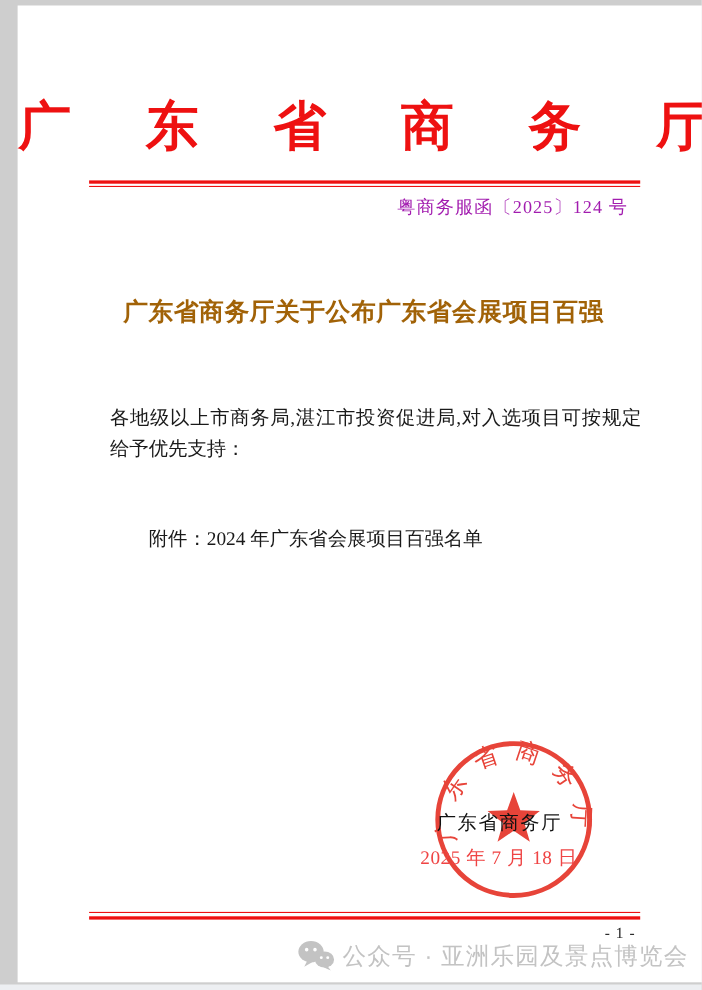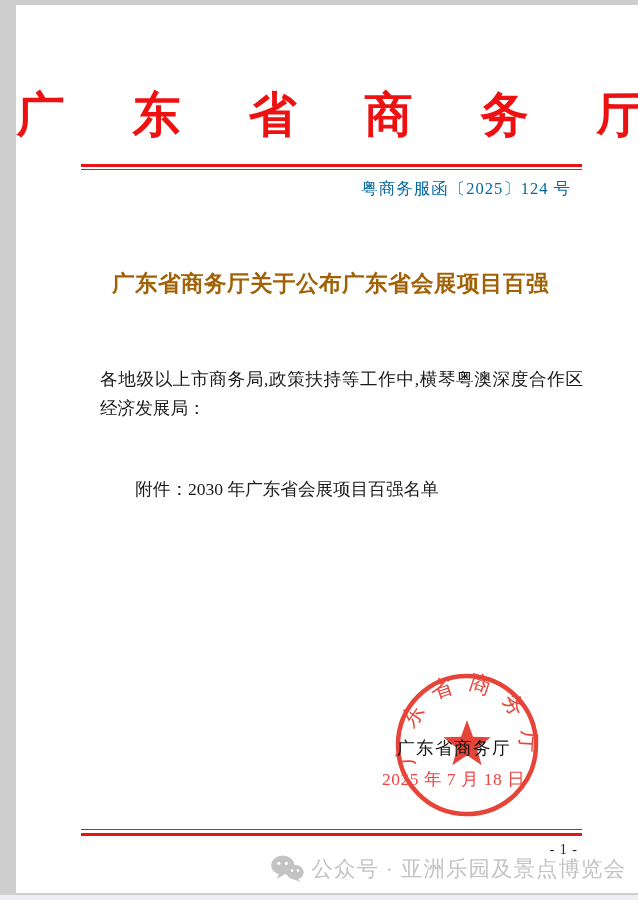--- a/index.html
+++ b/index.html
@@ -25,21 +25,21 @@
   }
   .agency-header span{margin-right:-28px;}
   .redline-top{
     position:absolute;left:65px;top:159px;width:501px;
     height:2px;
     border-top:3.5px solid #ee1111;
     border-bottom:1.5px solid #ee1111;
   }
   .doc-number{
     position:absolute;top:173px;right:74px;
-    font-size:16.5px;color:#0369a1;letter-spacing:1px;
+    font-size:16.5px;color:#a21caf;letter-spacing:1px;
   }
   .doc-title{
     position:absolute;top:263px;left:0;width:100%;margin:0;
     text-align:center;
     font-size:22.5px;font-weight:bold;color:#a16207;
     line-height:31px;letter-spacing:0.5px;
   }
   .content{
     position:absolute;left:84px;top:360px;width:483px;
     font-size:17.6px;color:#1a1a1a;line-height:29.2px;
@@ -89,22 +89,22 @@
 
   <div class="redline-top"></div>
 
   <div class="doc-number">粤商务服函〔2025〕124 号</div>
 
   <h2 class="doc-title">
     <span>广东省商务厅关于公布广东省会展项目百强</span><br>
   </h2>
 
   <div class="content">
-    <p>各地级以上市商务局,政策扶持等工作中,横琴粤澳深度合作区经济发展局：</p>
-    <p class="attachment">附件：2030 年广东省会展项目百强名单</p>
+    <p>各地级以上市商务局,湛江市投资促进局,对入选项目可按规定给予优先支持：</p>
+    <p class="attachment">附件：2024 年广东省会展项目百强名单</p>
   </div>
 
   <svg class="seal" viewBox="0 0 148 148" xmlns="http://www.w3.org/2000/svg">
     <circle cx="74" cy="74" r="69" fill="none" stroke="#e6352a" stroke-width="4.5"></circle>
     <polygon fill="#e6352a" points="74,49 80.0,65.7 97.8,66.3 83.7,77.2 88.7,94.3 74,84.2 59.3,94.3 64.3,77.2 50.2,66.3 68.0,65.7"></polygon>
     <defs>
       <path id="sealArc" d="M 27.4 101 A 54 54 0 1 1 120.6 101" fill="none"></path>
     </defs>
     <text font-size="22" fill="#e6352a" letter-spacing="13" font-family="Liberation Serif, DejaVu Serif, serif">
       <textPath href="#sealArc" startOffset="50%" text-anchor="middle">广东省商务厅</textPath>

